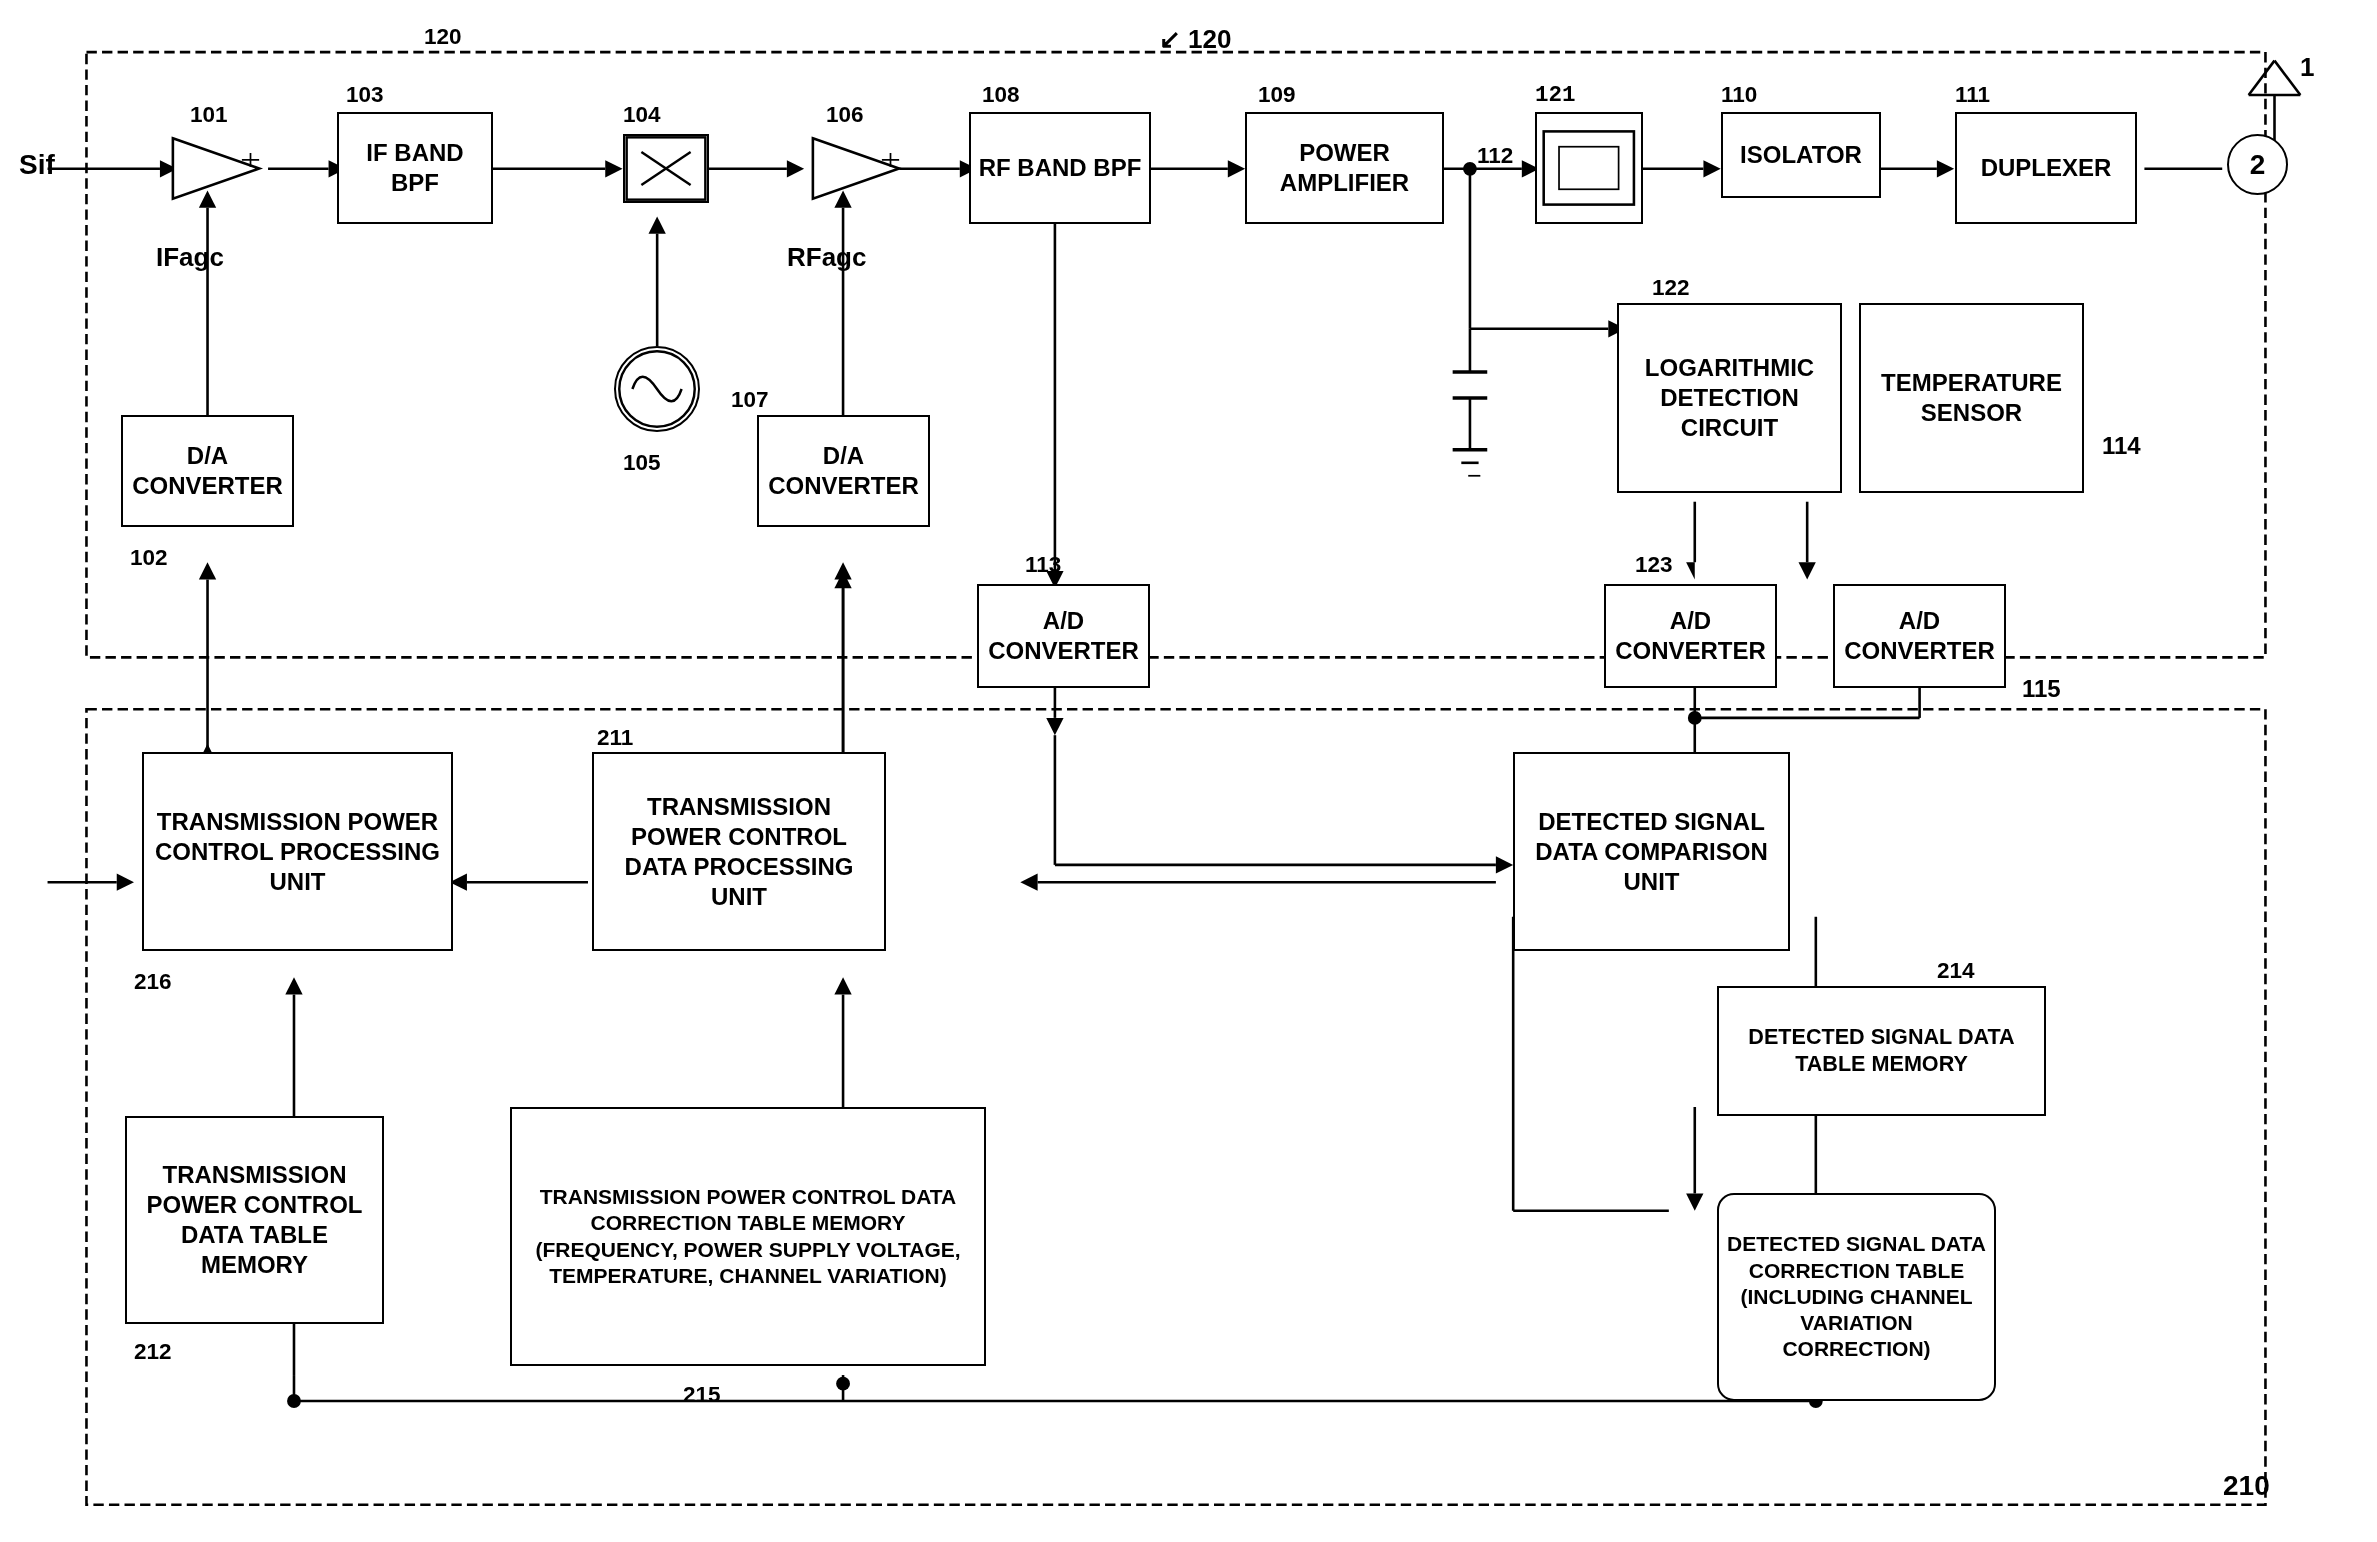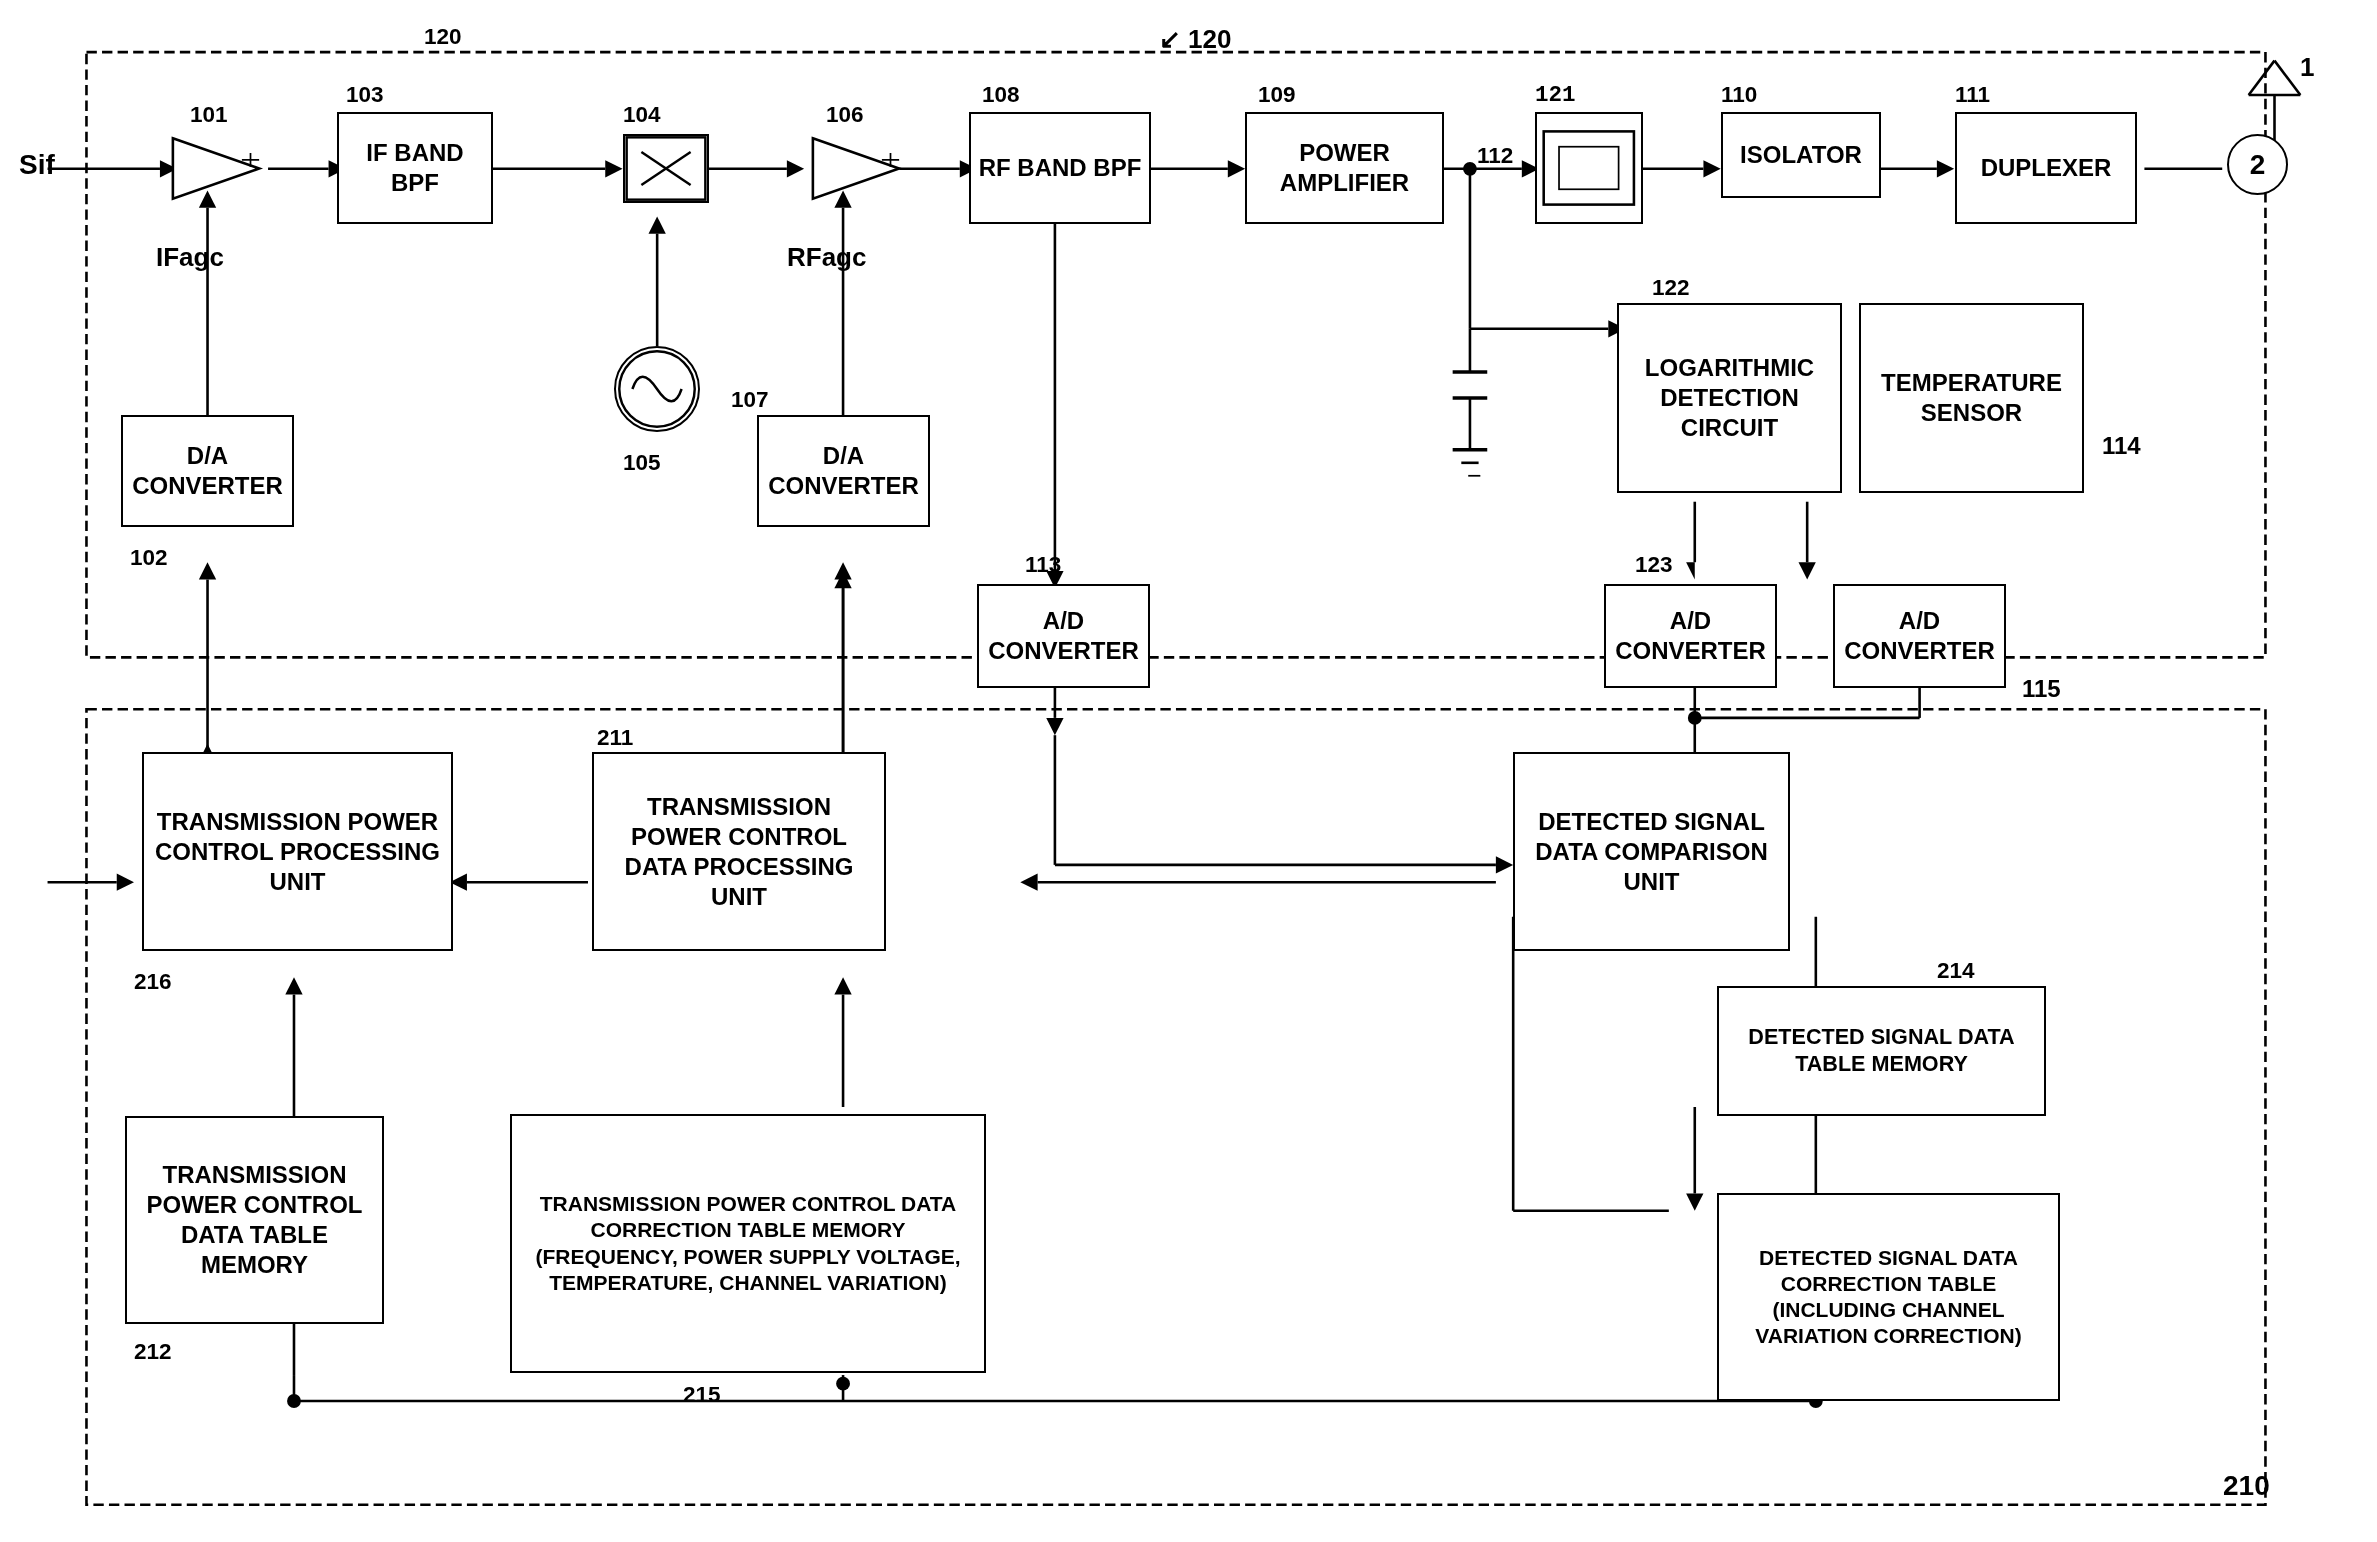--- a/index.html
+++ b/index.html
@@ -335,33 +335,33 @@
   <div class="block" style="top:752px; left:1513px; width:277px; height:199px;">DETECTED
 SIGNAL DATA
 COMPARISON UNIT</div>
 
   <div class="block" style="top:1116px; left:125px; width:259px; height:208px;">TRANSMISSION
 POWER CONTROL
 DATA TABLE
 MEMORY</div>
   <div class="label" style="top:1339px; left:134px;">212</div>
 
-  <div class="block" style="top:1107px; left:510px; width:476px; height:259px; font-size:21px;margin-top:7px;">TRANSMISSION POWER
+  <div class="block" style="top:1107px; left:510px; width:476px; height:259px; font-size:21px;">TRANSMISSION POWER
 CONTROL DATA CORRECTION
 TABLE MEMORY
 (FREQUENCY, POWER SUPPLY
 VOLTAGE, TEMPERATURE,
 CHANNEL VARIATION)</div>
   <div class="label" style="top:1382px; left:683px;">215</div>
 
   <div class="block" style="top:986px; left:1717px; width:329px; height:130px; font-size:21.6px;">DETECTED SIGNAL DATA
 TABLE MEMORY</div>
   <div class="label" style="top:958px; left:1937px;">214</div>
 
-  <div class="block" style="top:1193px; left:1717px; width:343px; height:208px; font-size:21px;">DETECTED SIGNAL DATA
+  <div class="block" style="top:1193px; left:1717px; width:279px; height:208px; font-size:21px;border-radius:17px;">DETECTED SIGNAL DATA
 CORRECTION TABLE
 (INCLUDING CHANNEL
 VARIATION CORRECTION)</div>
 
   <div class="label" style="top:24px; left:1159px; font-size:26px;">↙ 120</div>
 
 </div>
 
 
 </body></html>

